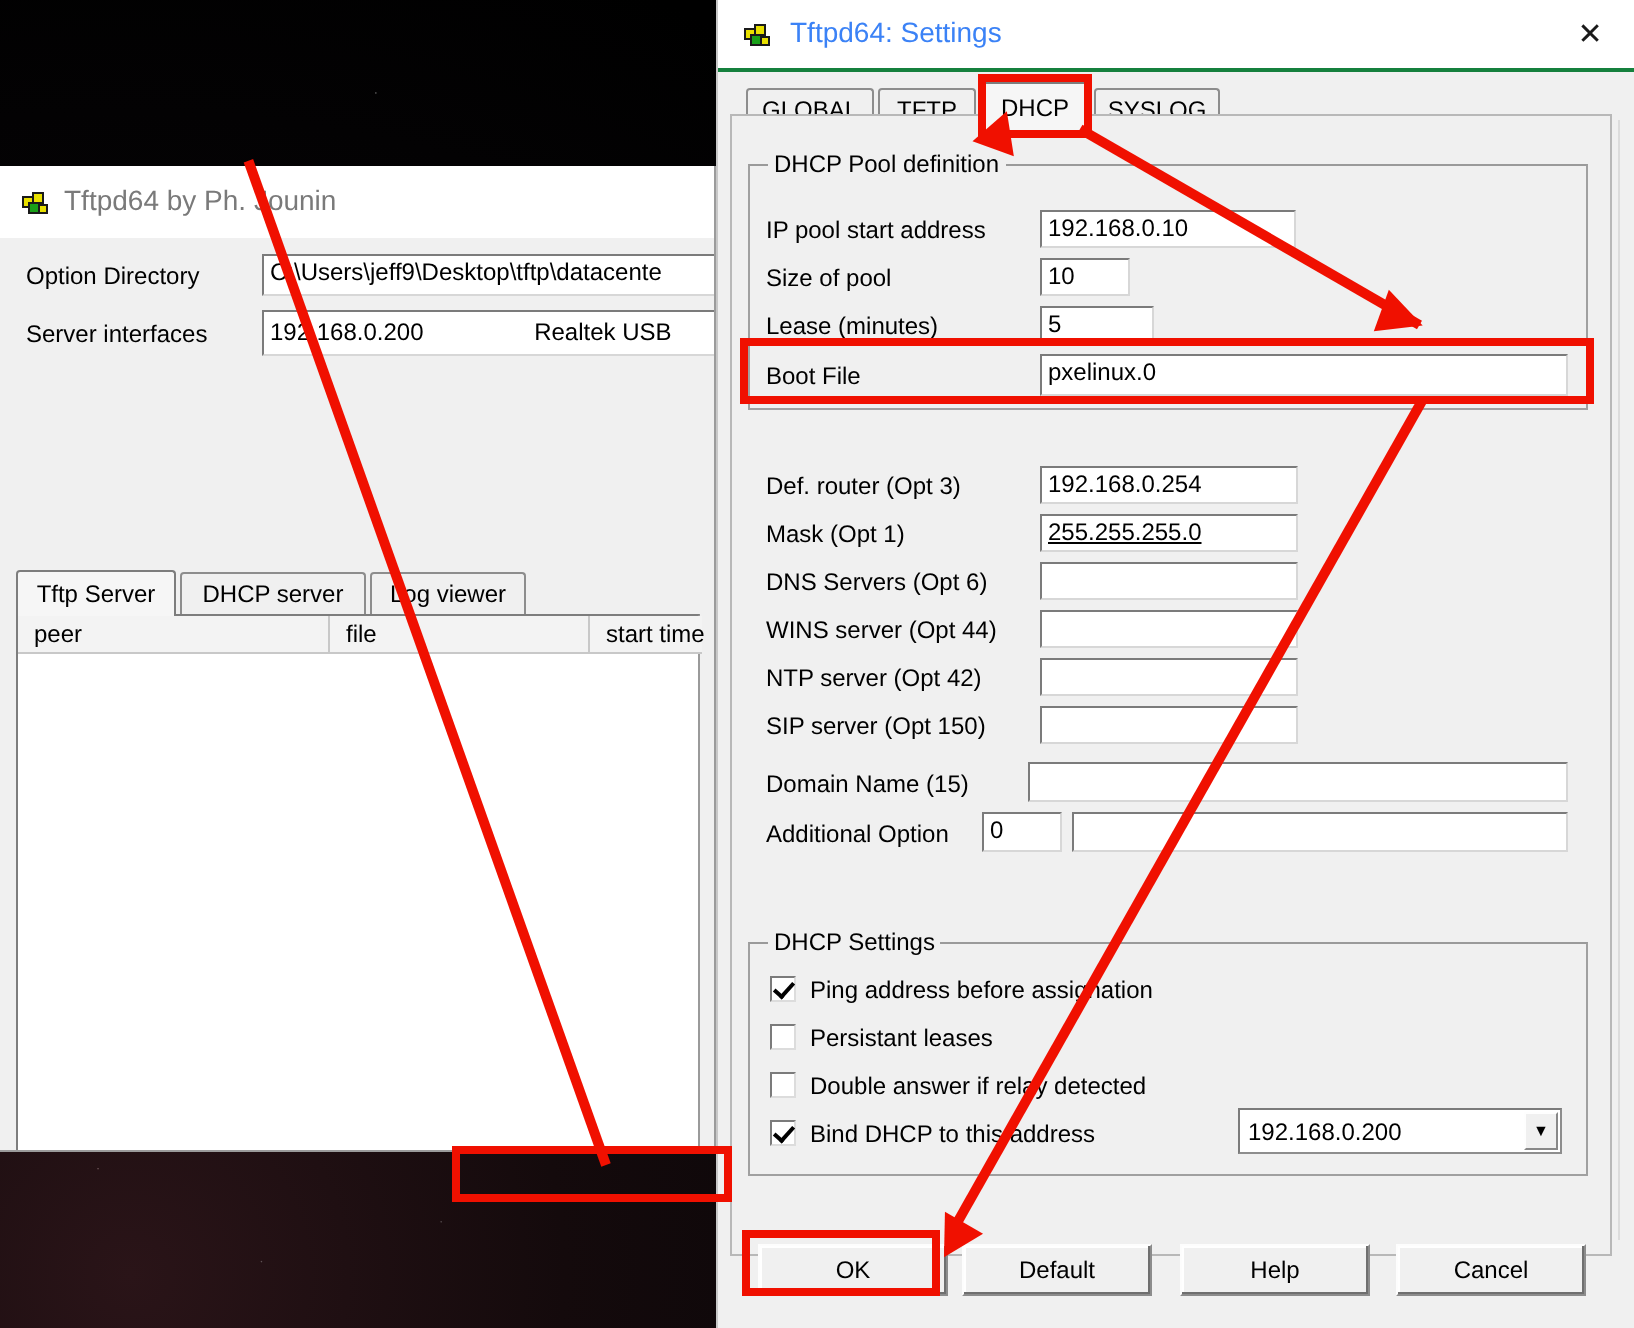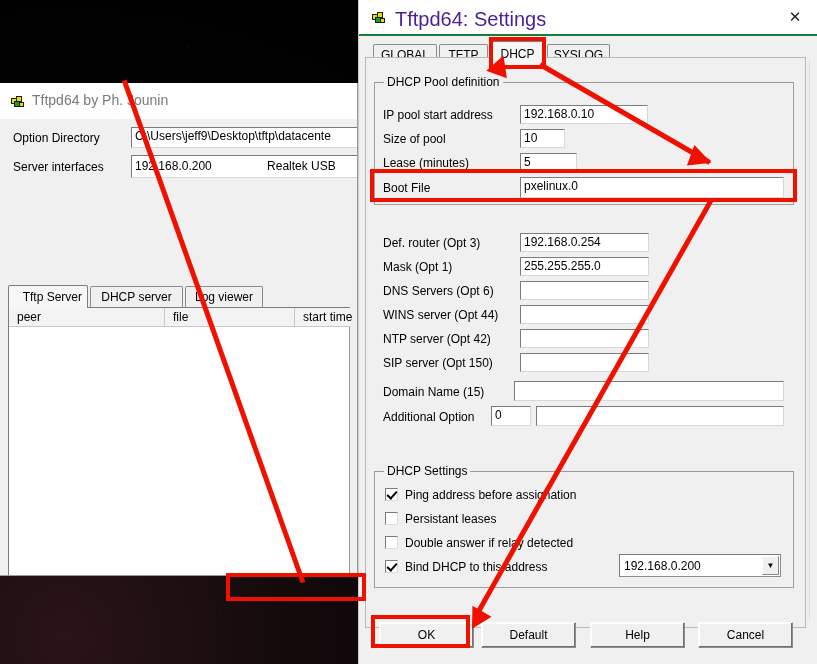--- a/index.html
+++ b/index.html
@@ -152,21 +152,21 @@
     background:#f0f0f0;
     border-left:1px solid #c8c8c8;
     overflow:hidden;
   }
   #dlg-titlebar {
     position:absolute; left:0; top:0; width:459px; height:34px;
     background:#fff;
   }
   #dlg-title-text {
     position:absolute; left:36px; top:8px;
-    font-size:20px; color:#4c1d95; white-space:nowrap;
+    font-size:14px; color:#3b82f6; white-space:nowrap;
   }
   #dlg-close {
     position:absolute; right:0px; top:0px; width:46px; height:34px;
     display:flex; align-items:center; justify-content:center;
     font-size:15px; color:#1a1a1a; cursor:default;
   }
   #dlg-body {
     position:absolute; left:0; top:34px; width:459px; height:630px;
     background:#f0f0f0;
     border-top:2px solid #15803d;
@@ -239,21 +239,21 @@
     <div class="lbl" style="left:13px; top:12px;">Option Directory</div>
     <div class="fld" style="left:131px; top:8px; width:235px; height:21px;">C:\Users\jeff9\Desktop\tftp\datacente</div>
 
     <div class="lbl" style="left:13px; top:41px;">Server interfaces</div>
     <div class="fld" style="left:131px; top:36px; width:235px; height:23px; padding-top:3px;">
       <span>192.168.0.200</span>
       <span style="margin-left:52px;">Realtek USB</span>
     </div>
 
     <div class="tabstrip" style="left:8px; top:166px;">
-      <div class="tab sel" style="left:0px; top:0px; width:80px; height:23px;justify-content:flex-end;">
+      <div class="tab sel" style="left:0px; top:0px; width:80px; height:23px;">
         <span>Tftp Server</span>
       </div>
       <div class="tab" style="left:82px; top:1px; width:93px;">
         <span>DHCP server</span>
       </div>
       <div class="tab" style="left:177px; top:1px; width:78px;">
         <span>Log viewer</span>
       </div>
     </div>
 
@@ -321,21 +321,21 @@
     <div class="fld" style="left:161px; top:117px; width:57px; height:19px;">5</div>
 
     <div class="lbl" style="left:24px; top:145px;">Boot File</div>
     <div class="fld" style="left:161px; top:141px; width:264px; height:21px;">pxelinux.0</div>
 
 
     <div class="lbl" style="left:24px; top:200px;">Def. router (Opt 3)</div>
     <div class="fld" style="left:161px; top:197px; width:129px; height:19px;">192.168.0.254</div>
 
     <div class="lbl" style="left:24px; top:224px;">Mask (Opt 1)</div>
-    <div class="fld" style="left:161px; top:221px; width:129px; height:19px;">255.255.255.0</div>
+    <div class="fld" style="left:161px; top:221px; width:129px; height:19px;text-decoration:underline;">255.255.255.0</div>
 
     <div class="lbl" style="left:24px; top:248px;">DNS Servers (Opt 6)</div>
     <div class="fld" style="left:161px; top:245px; width:129px; height:19px;"></div>
 
     <div class="lbl" style="left:24px; top:272px;">WINS server (Opt 44)</div>
     <div class="fld" style="left:161px; top:269px; width:129px; height:19px;"></div>
 
     <div class="lbl" style="left:24px; top:296px;">NTP server (Opt 42)</div>
     <div class="fld" style="left:161px; top:293px; width:129px; height:19px;"></div>
 

